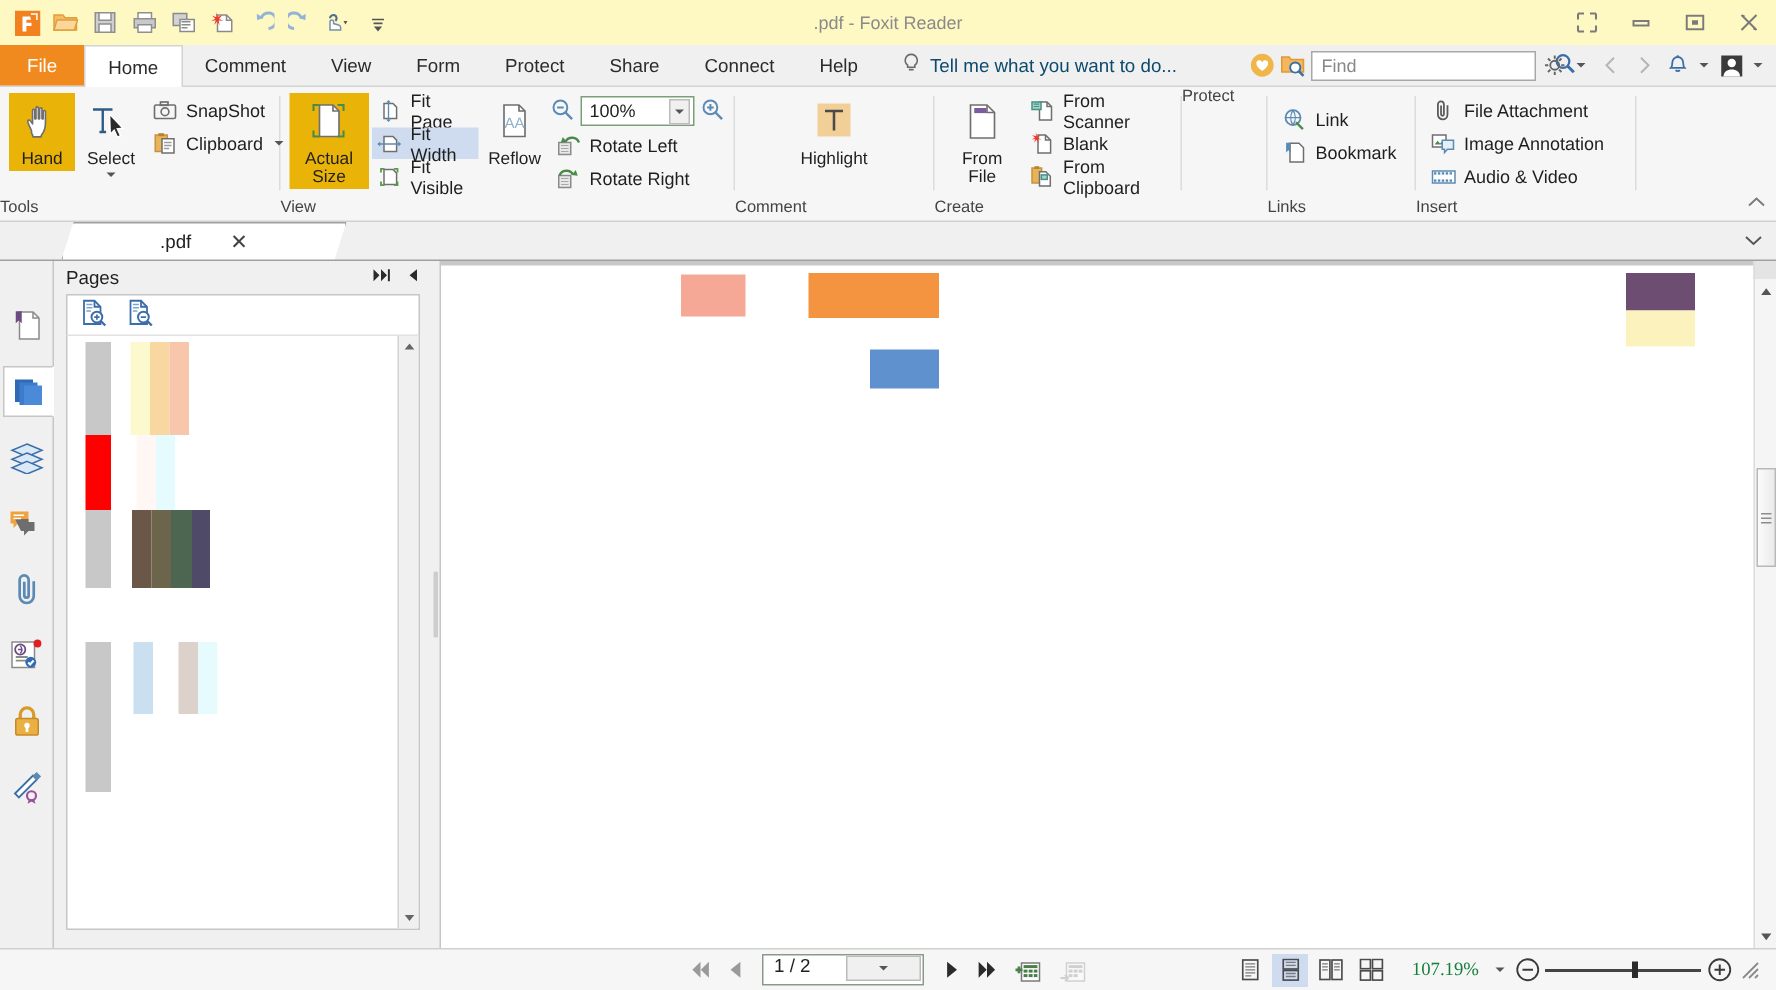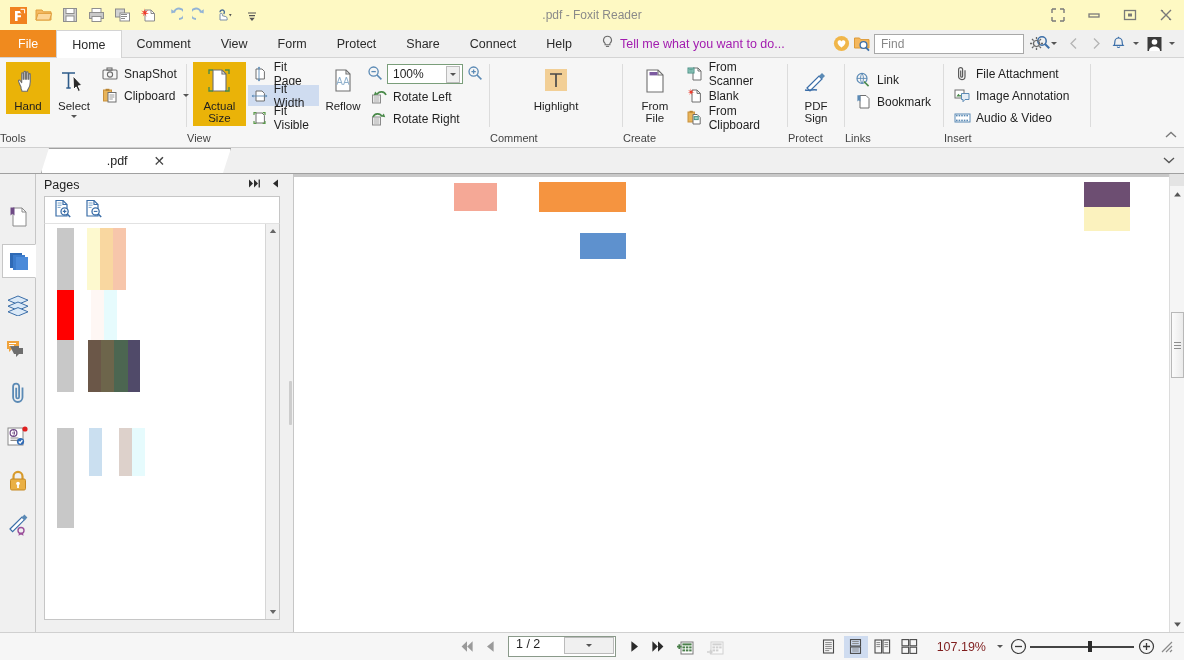--- a/index.html
+++ b/index.html
@@ -44,21 +44,21 @@
     align-items: center; font-size: 12.5px; cursor: default;
   }
   .menu-item {
     padding: 0 15px; display: flex; align-items: center; font-size: 12.5px;
     color: #2b2b2b; cursor: default;
   }
   .menu-item.active {
     background: #ffffff; border-left: 1px solid #d4d4d4; border-right: 1px solid #d4d4d4;
     border-top: 1px solid #d4d4d4; margin-bottom: -1px; font-weight: normal;
   }
-  .tellme { display: flex; align-items: center; gap: 6px; padding: 0 8px 0 14px; color: #a21caf; font-size: 12.5px; }
+  .tellme { display: flex; align-items: center; gap: 6px; padding: 0 8px 0 14px; color: #0c4a6e; font-size: 12.5px; }
   .menu-right { margin-left: auto; display: flex; align-items: center; gap: 3px; padding-right: 6px; }
   .findbox {
     width: 150px; height: 20px; border: 1px solid #a8a8a8; background: #fff;
     display: flex; align-items: center; padding: 0 3px 0 6px;
   }
   .findbox input {
     border: none; outline: none; flex: 1; font-size: 12px; color: #14532d;
     font-family: "Liberation Sans", sans-serif; background: transparent;
   }
   .findbox input::placeholder { color: #888; }
@@ -202,21 +202,21 @@
   .sb-nav { width: 20px; height: 22px; display: flex; align-items: center; justify-content: center; }
   .pagebox {
     width: 108px; height: 21px; border: 1px solid #8a9a8a; background: #fff;
     display: flex; align-items: flex-start; padding: 0 1px 0 7px; margin: 0 4px;
   }
   .pagebox span { flex: 1; font-size: 12.5px; color: #1f1f1f; }
   .pb-drop { width: 15px; height: 17px; background: #f0f0f0; border: 1px solid #bbb; display:flex; align-items:center; justify-content:center; }
   .sb-right { margin-left: auto; display: flex; align-items: center; gap: 3px; padding-right: 8px; }
   .viewmode { width: 24px; height: 22px; display: flex; align-items: center; justify-content: center; }
   .viewmode.sel { background: #cfdcf0; }
-  .zoomlevel { font-size: 12.5px; color: #7f1d1d; padding: 0 4px 0 12px; }
+  .zoomlevel { font-size: 12.5px; color: #15803d; padding: 0 4px 0 12px; font-family: Liberation Serif, serif; }
   .zslider { width: 104px; height: 20px; position: relative; display: flex; align-items: center; }
   .zs-track { position: absolute; left: 0; right: 0; height: 2px; background: #444; }
   .zs-knob { position: absolute; left: 58px; width: 4px; height: 11px; background: #2b2b2b; }
   .circ-btn { width: 18px; height: 18px; display: flex; align-items: center; justify-content: center; }
 </style>
 </head>
 <body>
 
 <div id="app">
 
@@ -622,32 +622,20 @@
             </span>
             <span>From Clipboard</span>
           </div>
         </div>
       </div>
       <div class="rgroup-label">Create</div>
     </div>
     <div class="rgroup-sep"></div>
 
     <div class="rgroup" style="width:56px">
-      <div class="rgroup-body" style="justify-content:center">
-        <div class="bigbtn" style="min-width:42px">
-          <div class="ico">
-            <svg width="30" height="28" viewBox="0 0 30 28">
-                <path d="M6 20c4-4 8-8 12-12l3 3c-4 4-8 8-12 12z" fill="#fff" stroke="#3b6ea8" stroke-width="1.2"></path>
-                <path d="M18 8l3-3 3 3-3 3z" fill="#5b8ab5"></path>
-                <path d="M4 22c4 1 8-1 12 0" fill="none" stroke="#3b6ea8" stroke-width="1.4"></path>
-              </svg>
-          </div>
-          <div class="lbl" style="line-height:12px">PDF Sign</div>
-        </div>
-      </div>
       <div class="rgroup-label">Protect</div>
     </div>
     <div class="rgroup-sep"></div>
 
     <div class="rgroup" style="width:98px">
       <div class="rgroup-body" style="padding-top:10px">
         <div class="smallcol">
           <div class="smallbtn">
             <span class="ico">
               <svg width="16" height="15" viewBox="0 0 16 15">

